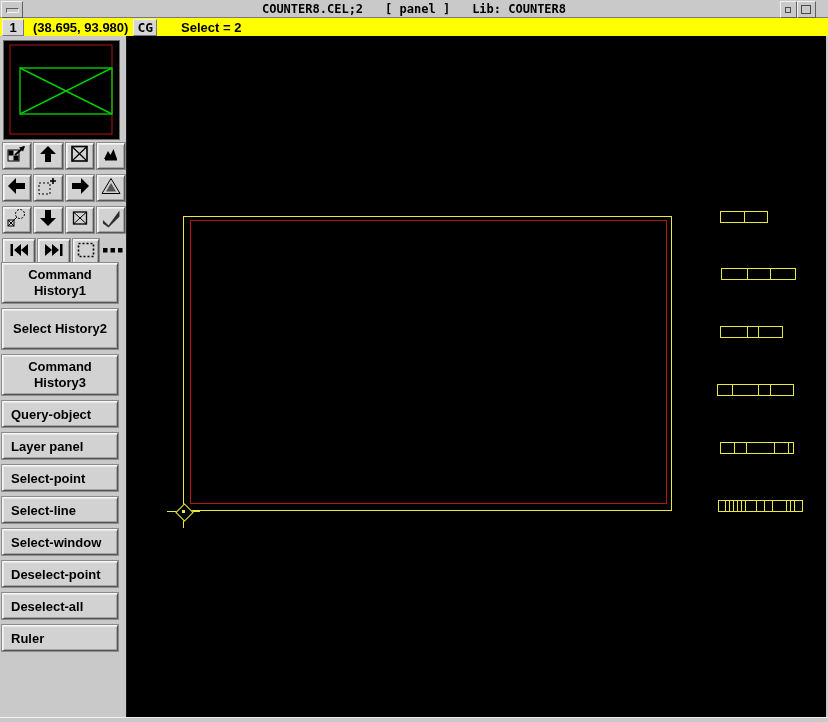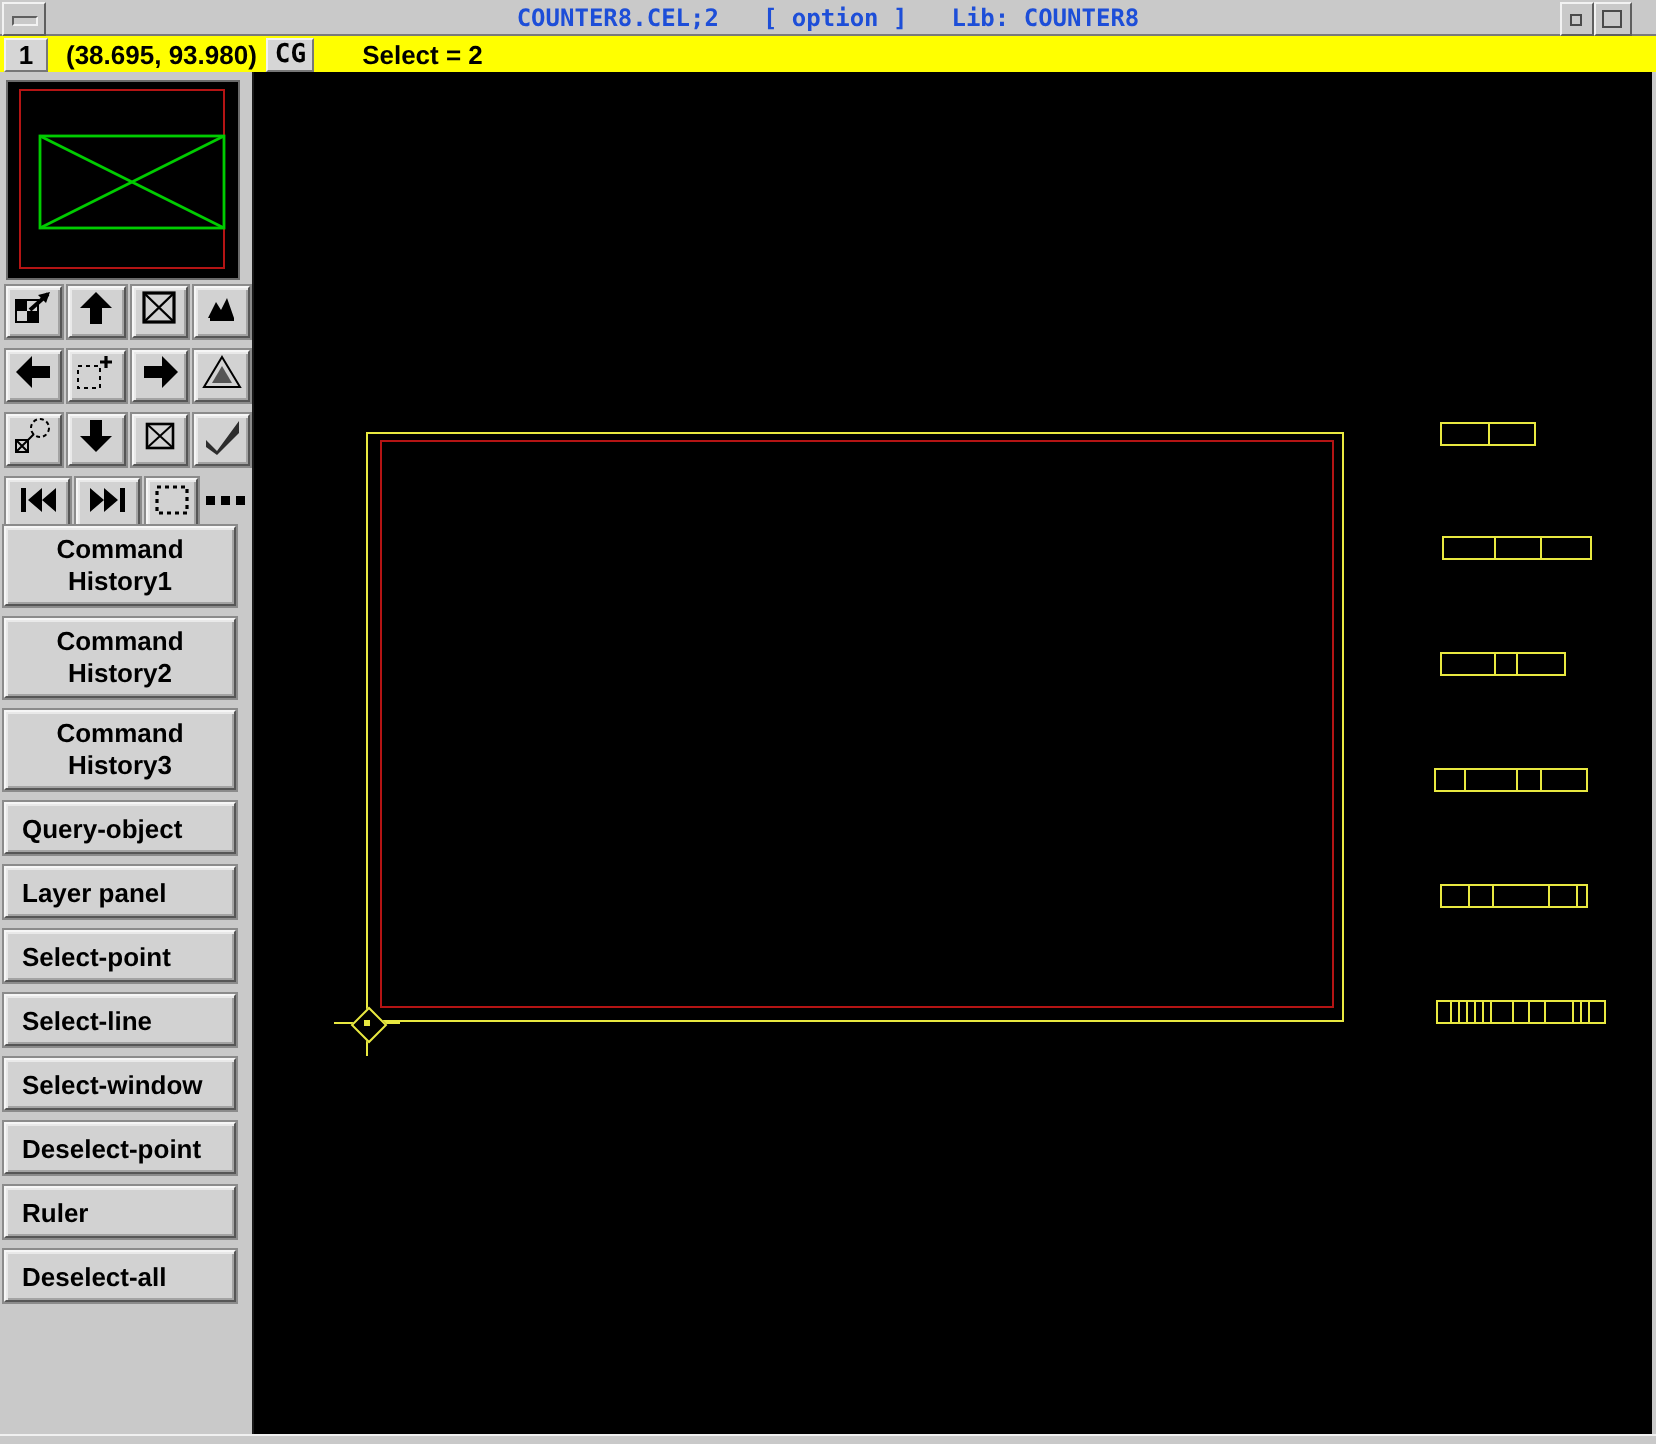--- a/index.html
+++ b/index.html
@@ -3,21 +3,21 @@
 <meta charset="utf-8">
 <style>
   html,body{margin:0;padding:0;}
   body{width:828px;height:722px;background:#c9c9c9;position:relative;overflow:hidden;
        font-family:"Liberation Sans",sans-serif;}
   
   .titlebar{position:absolute;left:0;top:0;width:828px;height:17px;background:#c9c9c9;
             border-bottom:1px solid #7a7a7a;}
   .title-text{position:absolute;left:0;top:0;width:100%;height:17px;display:flex;
               justify-content:center;align-items:center;gap:22px;
-              font-family:"DejaVu Sans Mono",monospace;font-size:12px;font-weight:bold;color:#1d4ed8;}
+              font-family:"DejaVu Sans Mono",monospace;font-size:12px;font-weight:bold;color:#000000;}
   .wbtn{position:absolute;top:1px;height:15px;background:#c9c9c9;
         border:1px solid;border-color:#f2f2f2 #5f5f5f #5f5f5f #f2f2f2;}
   .menu-btn{left:1px;width:20px;}
   .menu-btn::after{content:"";position:absolute;left:4px;top:6px;width:11px;height:3px;
         background:#c9c9c9;border:1px solid;border-color:#5f5f5f #f2f2f2 #f2f2f2 #5f5f5f;}
   .min-btn{right:31px;width:15px;}
   .min-btn::after{content:"";position:absolute;left:4px;top:5px;width:4px;height:4px;
         border:1px solid #4a4a4a;}
   .max-btn{right:12px;width:17px;}
   .max-btn::after{content:"";position:absolute;left:3px;top:3px;width:8px;height:7px;
@@ -64,21 +64,21 @@
   .frame-bottom{position:absolute;left:0;bottom:0;width:828px;height:4px;background:#c9c9c9;
                 border-top:1px solid #f0f0f0;}
 </style>
 </head>
 <body>
 
 <div class="titlebar">
   <div class="wbtn menu-btn"></div>
   <div class="title-text">
     <span>COUNTER8.CEL;2</span>
-    <span>[ option ]</span>
+    <span>[ panel ]</span>
     <span>Lib: COUNTER8</span>
   </div>
   <div class="wbtn min-btn"></div>
   <div class="wbtn max-btn"></div>
 </div>
 
 <div class="statusbar">
   <div class="view-num">1</div>
   <div class="coords">(38.695, 93.980)</div>
   <div class="flags">CG</div>
@@ -194,30 +194,30 @@
           <span><svg width="22" height="20" viewBox="0 0 22 20">
               <rect x="1" y="8" width="4.5" height="4.5" fill="#000"></rect>
               <rect x="8.5" y="8" width="4.5" height="4.5" fill="#000"></rect>
               <rect x="16" y="8" width="4.5" height="4.5" fill="#000"></rect>
             </svg></span>
         </div>
       </div>
     </div>
   <div class="side-buttons" id="sidebtns">
       <div class="sbtn raised center">Command History1</div>
-      <div class="sbtn raised center">Command History2</div>
+      <div class="sbtn raised center">Select History2</div>
       <div class="sbtn raised center">Command History3</div>
       <div class="sbtn raised">Query-object</div>
       <div class="sbtn raised">Layer panel</div>
       <div class="sbtn raised">Select-point</div>
       <div class="sbtn raised">Select-line</div>
       <div class="sbtn raised">Select-window</div>
       <div class="sbtn raised">Deselect-point</div>
+      <div class="sbtn raised">Deselect-all</div>
       <div class="sbtn raised">Ruler</div>
-      <div class="sbtn raised">Deselect-all</div>
     </div>
 </div>
 
 <div class="canvas" id="canvas">
     <div class="rect" style="left: 56px; top: 180px; width: 489px; height: 295px; border: 1px solid rgb(232, 232, 64);"></div>
     <div class="rect" style="left: 63px; top: 184px; width: 477px; height: 284px; border: 1px solid rgb(180, 20, 20);"></div>
     <div class="pin-bar" style="left: 593px; top: 175px; width: 48px; height: 12px; border: 1px solid rgb(232, 232, 64);">
       <div class="pin-div" style="left: 23px; border-left: 1px solid rgb(232, 232, 64);"></div>
     </div>
     <div class="pin-bar" style="left: 594px; top: 232px; width: 75px; height: 12px; border: 1px solid rgb(232, 232, 64);">

